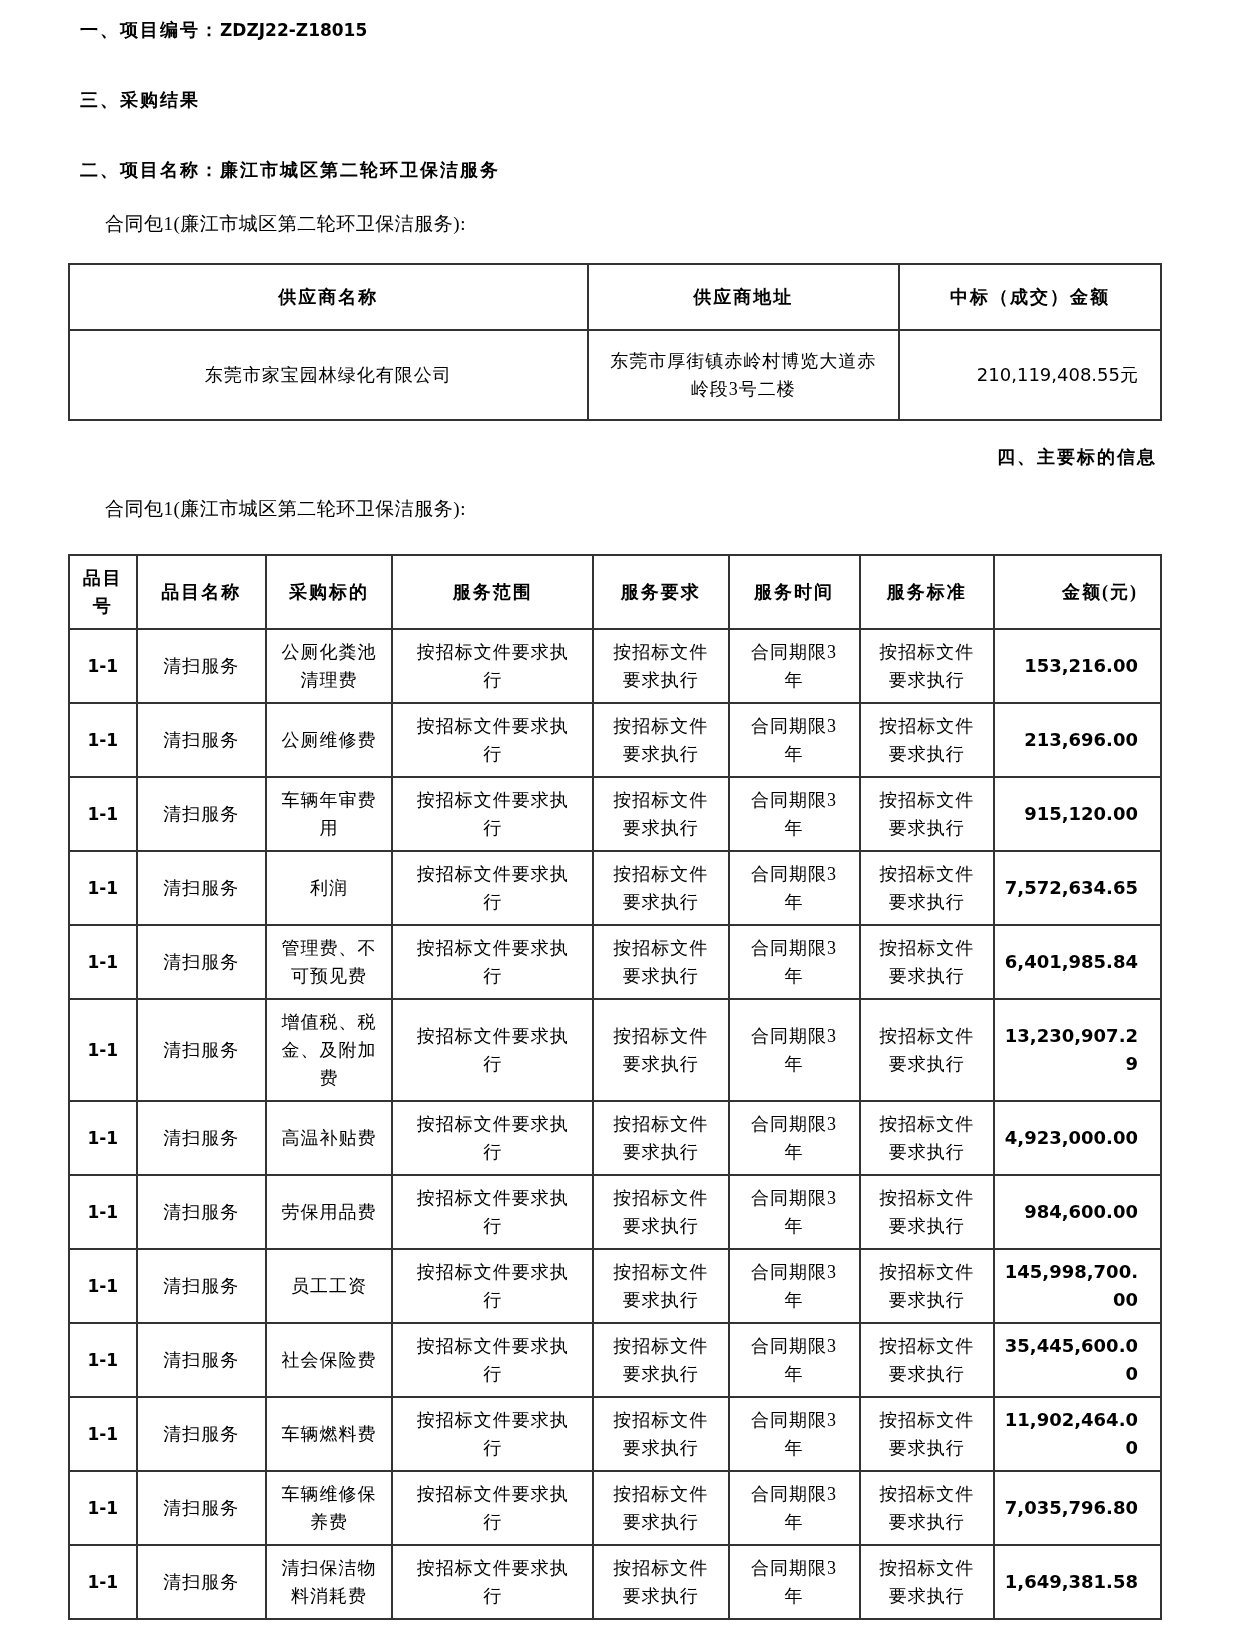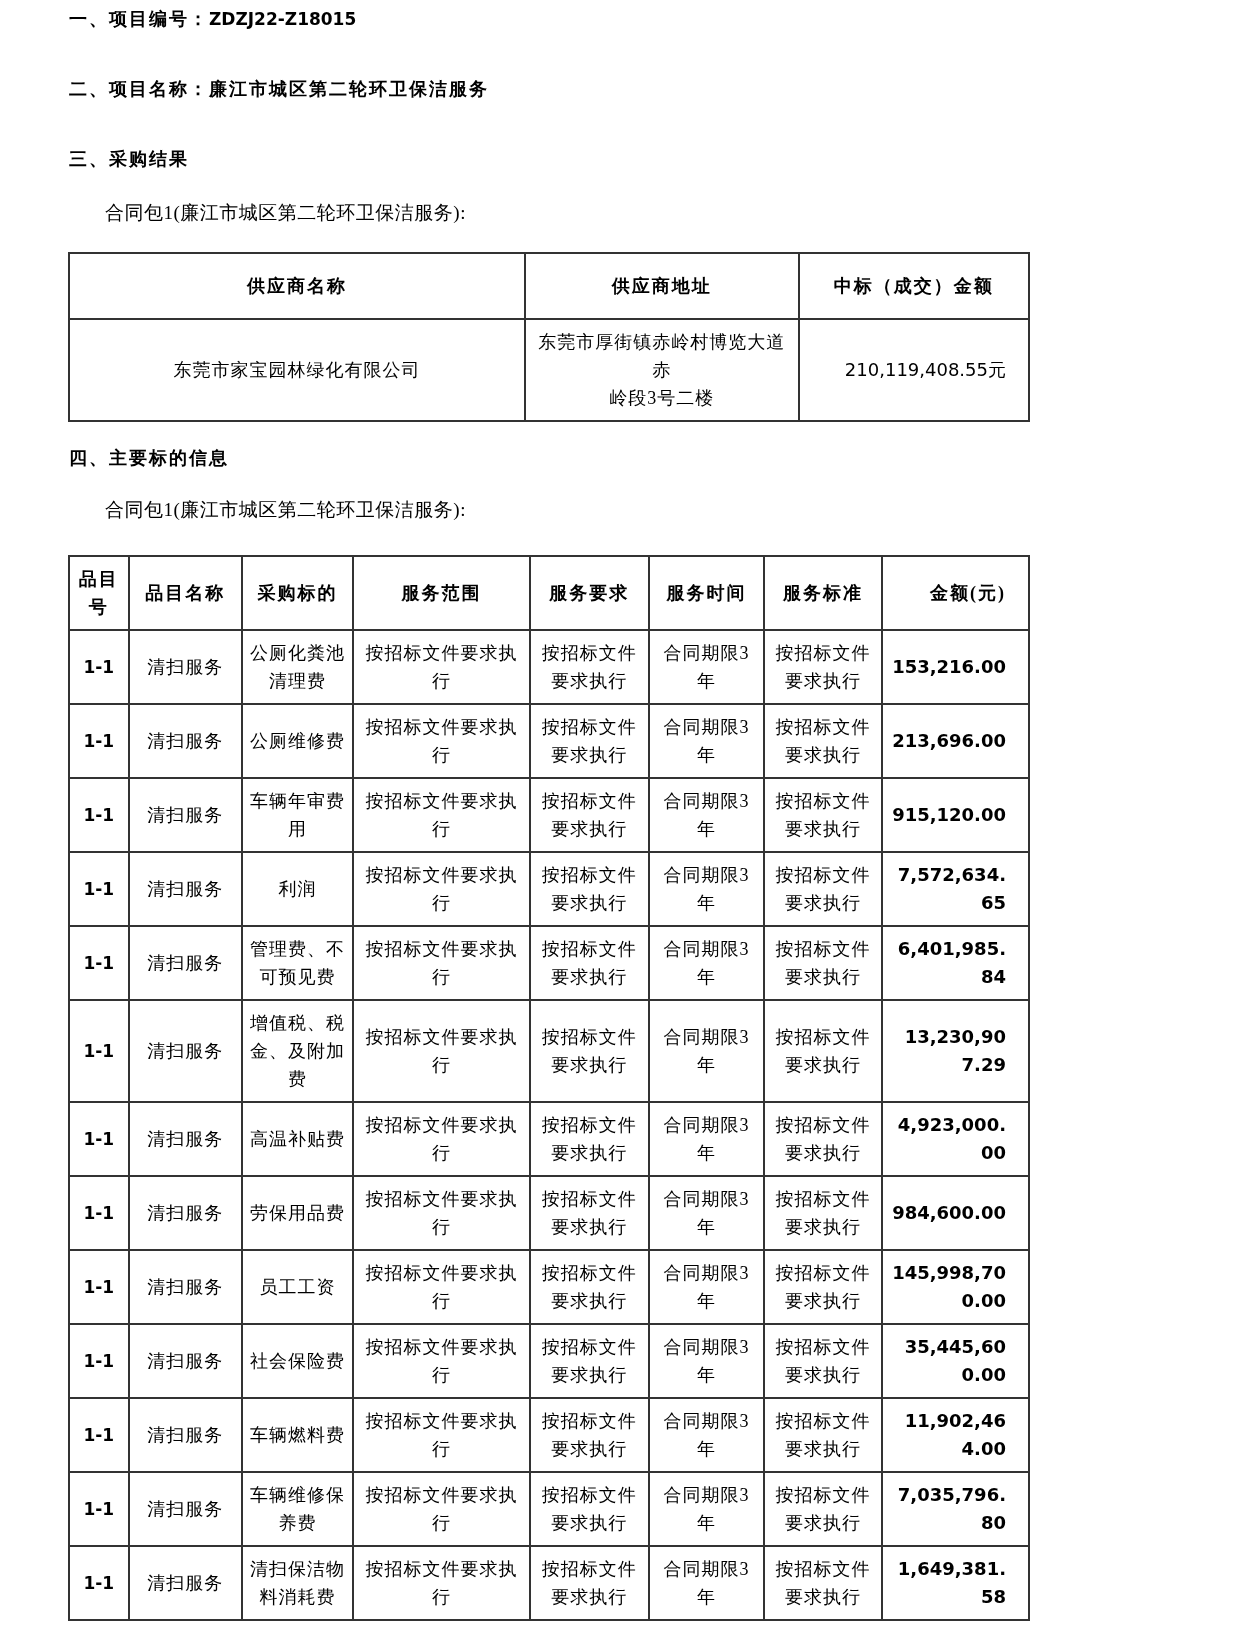--- a/index.html
+++ b/index.html
@@ -14,46 +14,46 @@
     font-family: "Liberation Serif", "DejaVu Serif", serif;
   }
   .page {
     padding: 6px 64px 24px 68px;
   }
   .heading {
     font-size: 18px;
     font-weight: bold;
     letter-spacing: 2px;
     line-height: 25px;
-    margin: 1px;
+    margin: 12px;
   }
   .latin-bold {
     font-family: "DejaVu Sans", "Liberation Sans", sans-serif;
     font-weight: bold;
     letter-spacing: 0;
     font-size: 17px;
   }
   #s2 { margin-top: 45px; }
   #s3 { margin-top: 45px; }
-  #s4 { margin-top: 24px; }
+  #s4 { margin-top: 24px; text-align: right; }
   .indent {
     font-size: 19px;
     line-height: 24px;
     margin: 0;
     padding-left: 37px;
     letter-spacing: 0.5px;
   }
   .pkg1 { margin-top: 29px; }
   .pkg2 { margin-top: 27px; }
   .cat  { margin-top: 18px; }
 
   table {
     border-collapse: collapse;
     table-layout: fixed;
-    width: 962px;
+    width: 1094px;
   }
   .result-table { margin-top: 27px; }
   .items-table  { margin-top: 33px; }
   th, td {
     border: 2px solid #333;
     text-align: center;
     vertical-align: middle;
     white-space: pre-line;
     font-size: 18px;
     line-height: 28px;
@@ -87,23 +87,23 @@
     font-weight: bold;
   }
 </style>
 </head>
 <body>
 
 <div class="page">
 
   <p class="heading" id="s1"><span>一、项目编号：</span><span class="latin-bold">ZDZJ22-Z18015</span></p>
 
+  <p class="heading" id="s3">三、采购结果</p>
+
   <p class="heading" id="s2"><span>二、项目名称：</span><span>廉江市城区第二轮环卫保洁服务</span></p>
-
-  <p class="heading" id="s3">三、采购结果</p>
 
   <p class="indent pkg1">合同包1(廉江市城区第二轮环卫保洁服务):</p>
 
   <table class="result-table">
     <colgroup>
       <col style="width:47.5%">
       <col style="width:28.5%">
       <col style="width:24%">
     </colgroup>
     <thead>

